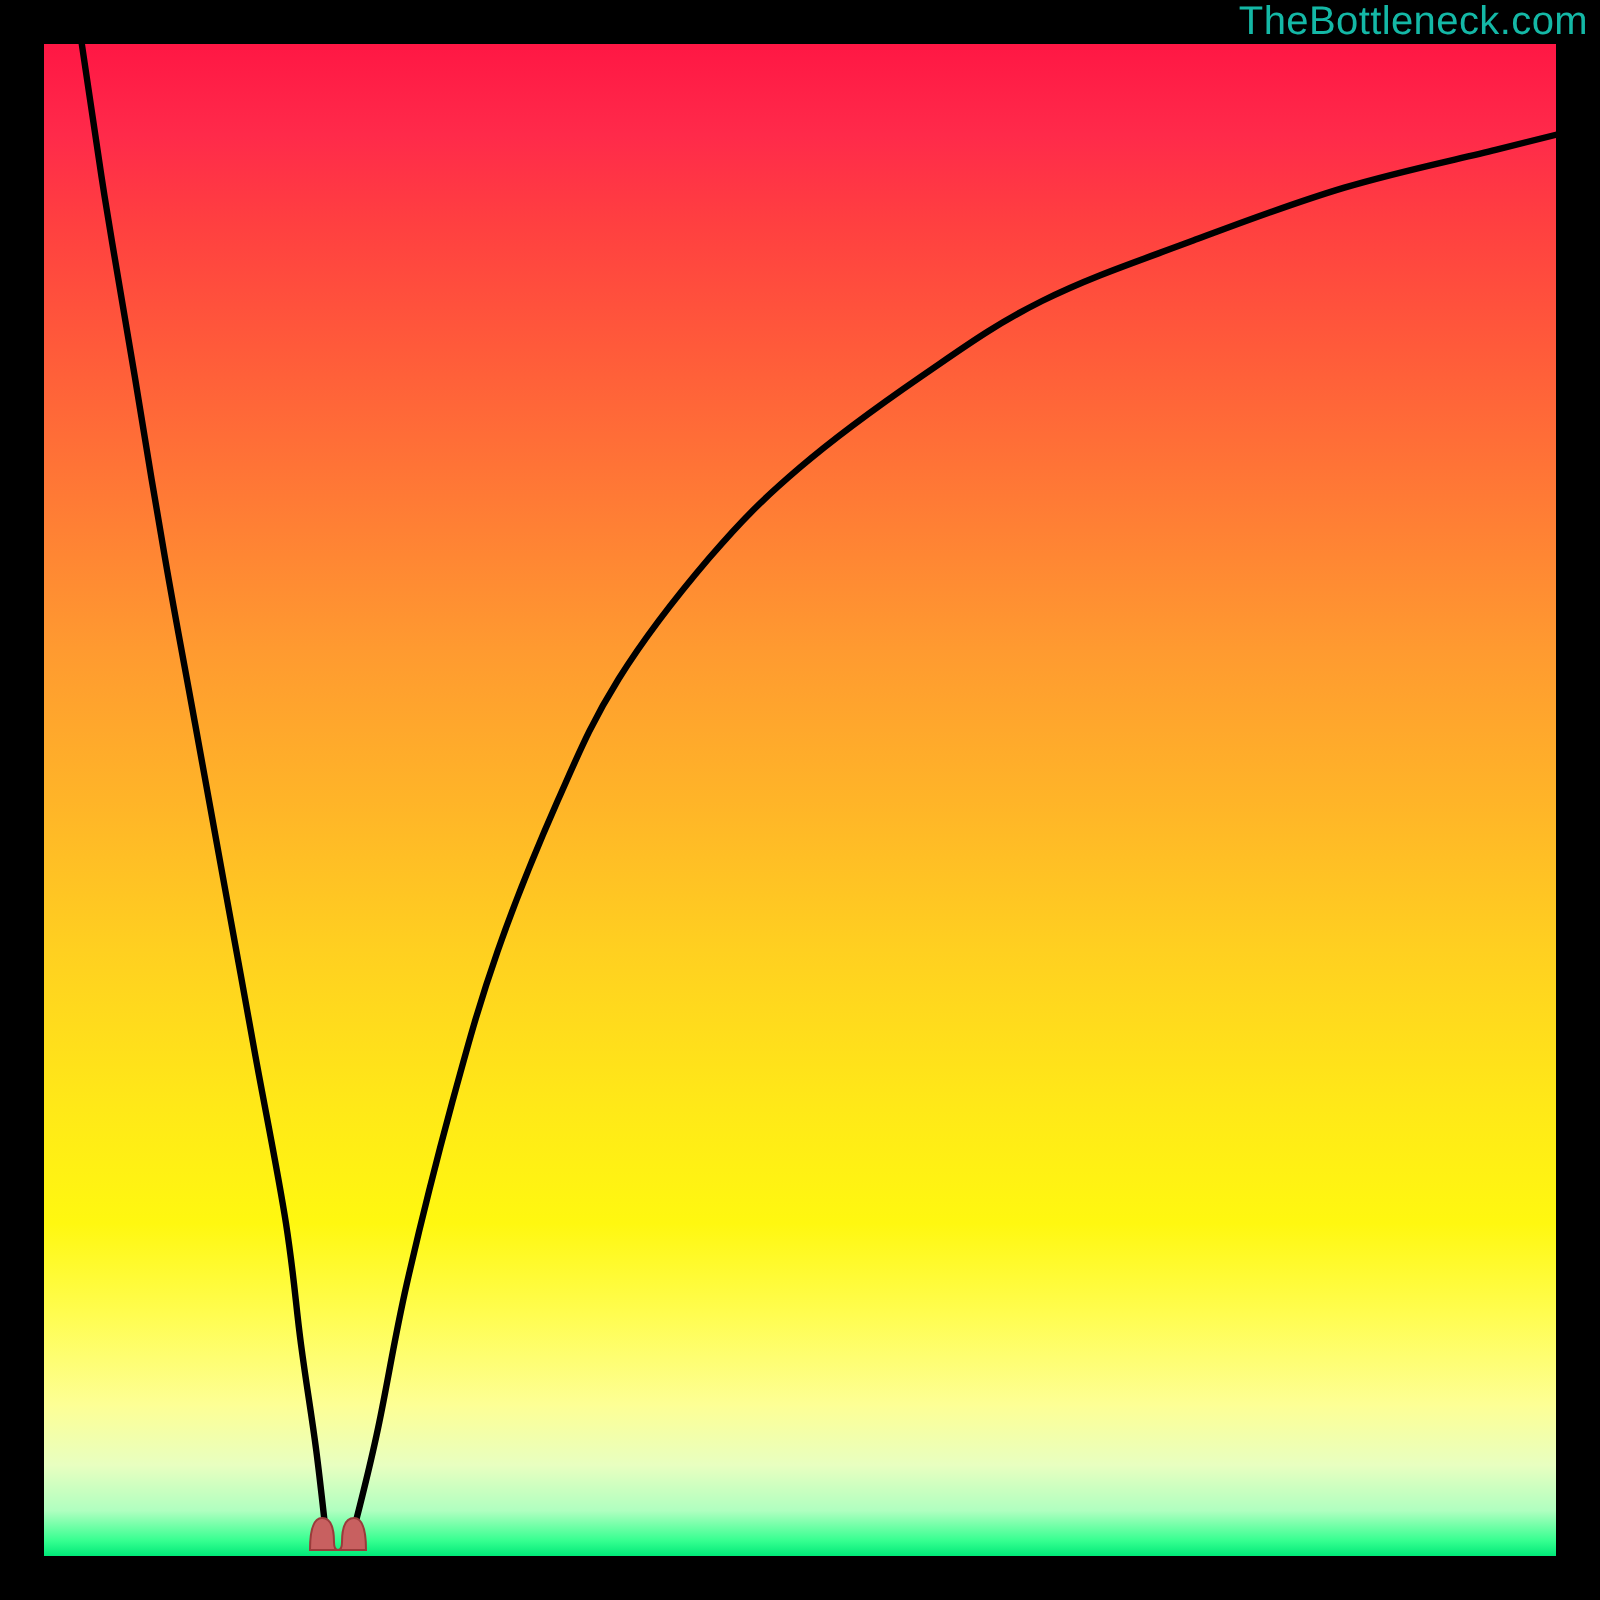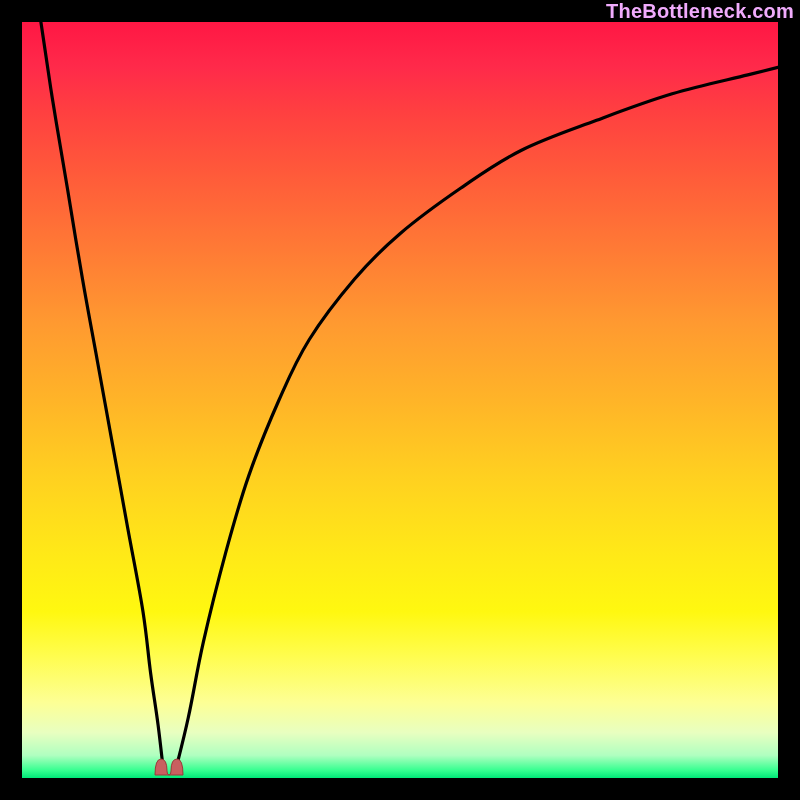--- a/index.html
+++ b/index.html
@@ -31,23 +31,23 @@
       #e8ffc0 94%,
       #b0ffc0 97%,
       #35ff90 99%,
       #00e878 100%
     );
   }
   .watermark {
     position: absolute;
     top: 0px;
     right: 6px;
-    color: #f0abfc;
+    color: #14b8a6;
     font-size: 20px;
-    font-weight: 700;
+    font-weight: 400;
     letter-spacing: 0.2px;
     z-index: 10;
   }
   svg.curve {
     position: absolute;
     left: 0; top: 0;
     width: 756px; height: 756px;
     z-index: 5;
   }
   .bump {

